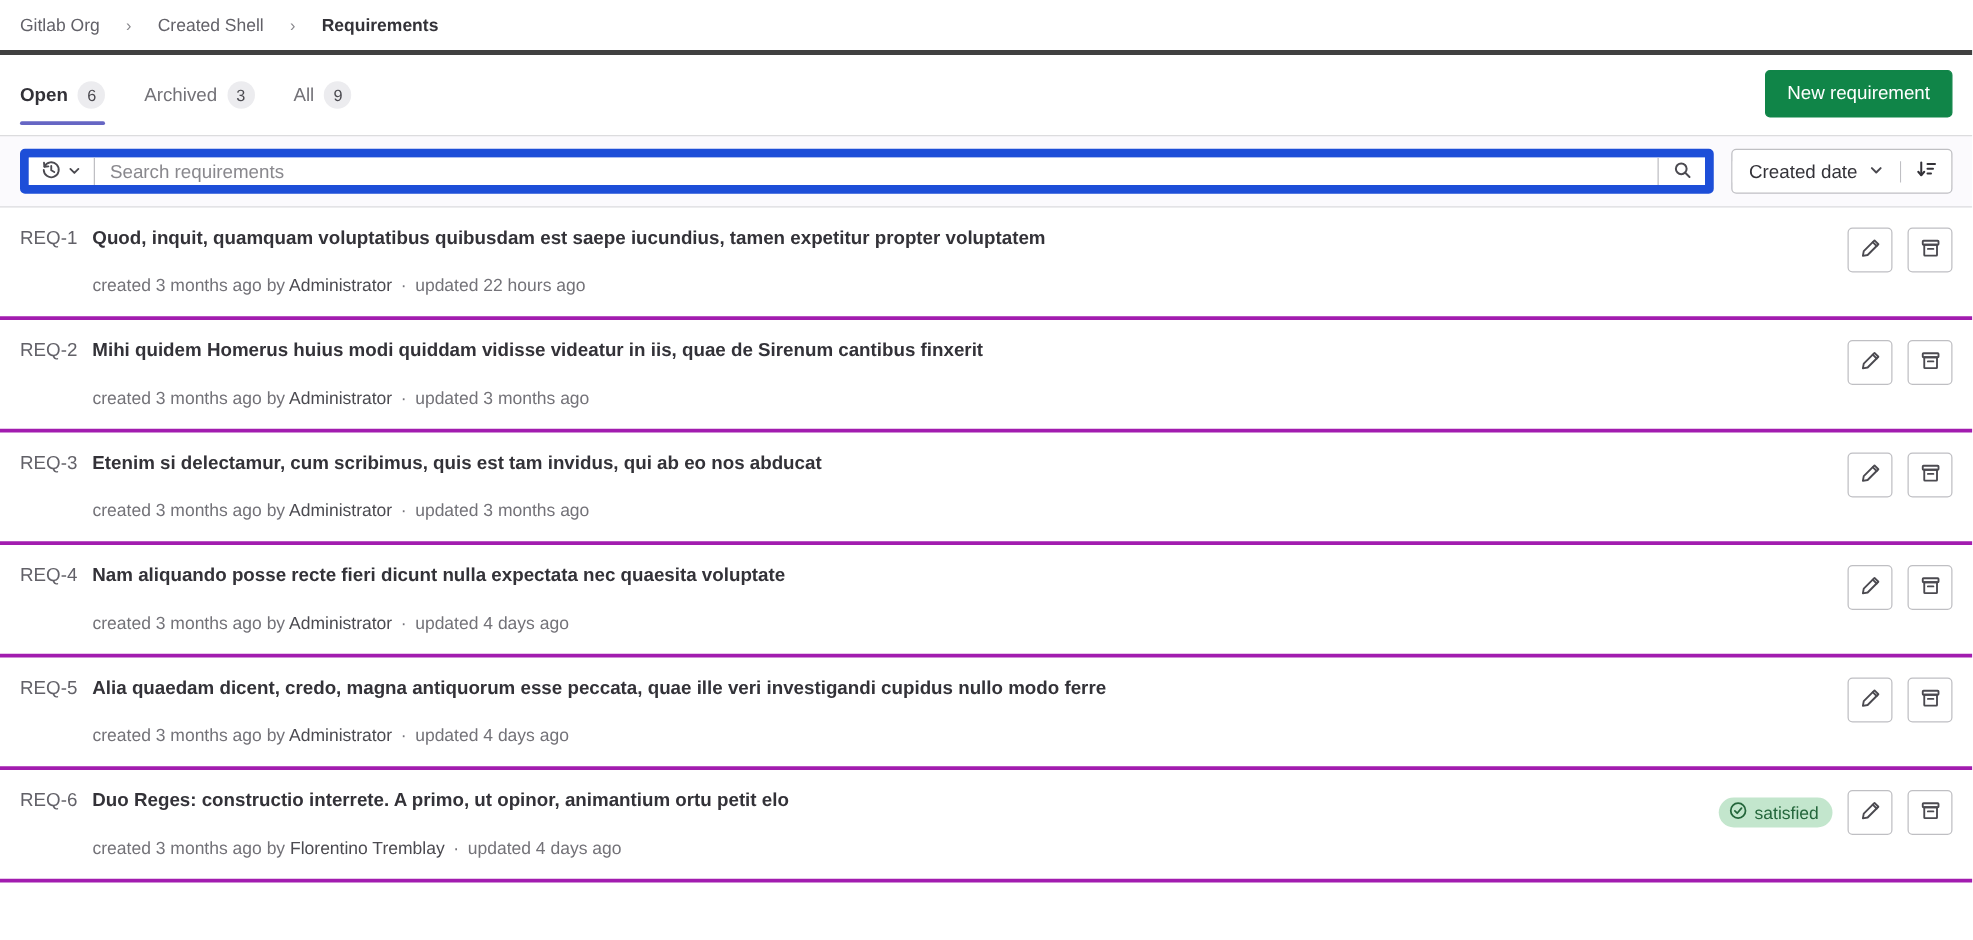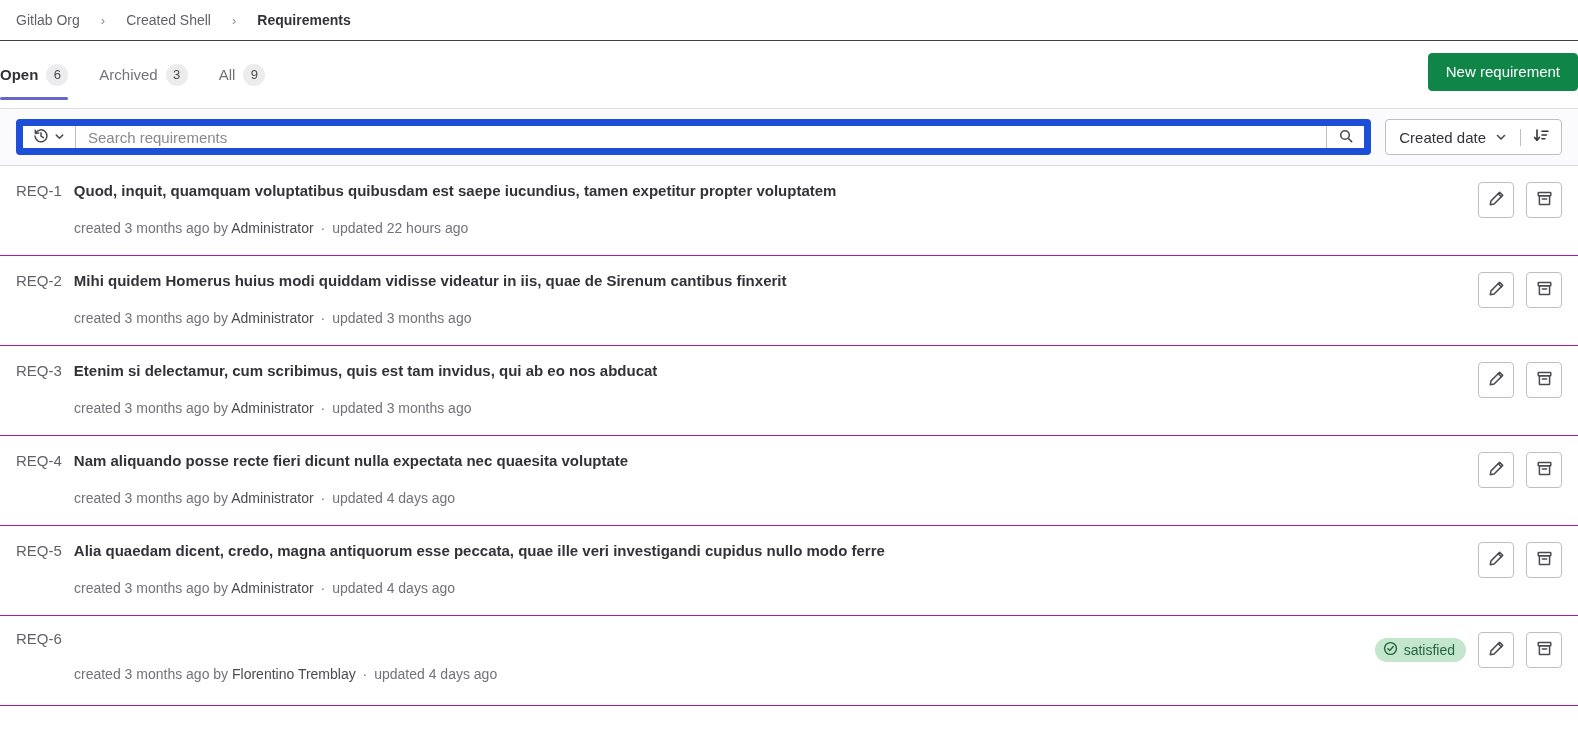--- a/index.html
+++ b/index.html
@@ -42,22 +42,22 @@
     line-height: 1;
     user-select: none;
   }
 
   
   .tabs-bar {
     position: relative;
     display: flex;
     align-items: flex-start;
     justify-content: space-between;
-    border-top: 1px solid #404040;
-    padding: 0 0;
+    border-top: 4px solid #404040;
+    padding: 0 16px;
     height: 68px;
   }
   .tabs {
     display: flex;
     align-items: stretch;
     height: 100%;
   }
   .tab {
     display: flex;
     align-items: center;
@@ -202,21 +202,21 @@
     cursor: pointer;
     color: #333238;
   }
 
   
   .req-list { display: block; }
   .req-row {
     display: flex;
     align-items: flex-start;
     padding: 14px 16px 14px 16px;
-    border-bottom: 1px solid #a21caf;
+    border-bottom: 3px solid #a21caf;
     min-height: 90px;
   }
   .req-main { flex: 1; min-width: 0; }
   .req-titleline {
     display: flex;
     align-items: baseline;
     gap: 12px;
   }
   .req-id {
     color: #626168;
@@ -469,20 +469,21 @@
                 <path d="M3.4 5.8h10.2v8.1a0.6 0.6 0 0 1-.6.6H4a0.6 0.6 0 0 1-.6-.6z"></path>
                 <line x1="6.3" y1="9.1" x2="10.7" y2="9.1"></line>
               </svg></span>
           </button>
         </div>
       </div>
       <div class="req-row">
         <div class="req-main">
           <div class="req-titleline">
             <span class="req-id">REQ-6</span>
+            <span class="req-title">Duo Reges: constructio interrete. A primo, ut opinor, animantium ortu petit elo</span>
           </div>
           <div class="req-meta"><span>created 3 months ago by </span><span class="author">Florentino Tremblay</span><span class="dot"> · </span><span>updated 4 days ago</span></div>
         </div>
         <div class="req-actions">
           <span class="badge-satisfied">
             <span><svg width="15" height="15" viewBox="0 0 16 16" fill="none" stroke="#24663b" stroke-width="1.5" stroke-linecap="round" stroke-linejoin="round">
                 <circle cx="8" cy="8" r="6.3"></circle>
                 <polyline points="5.2,8.2 7.2,10.2 10.9,5.9"></polyline>
               </svg></span>
             <span>satisfied</span>

